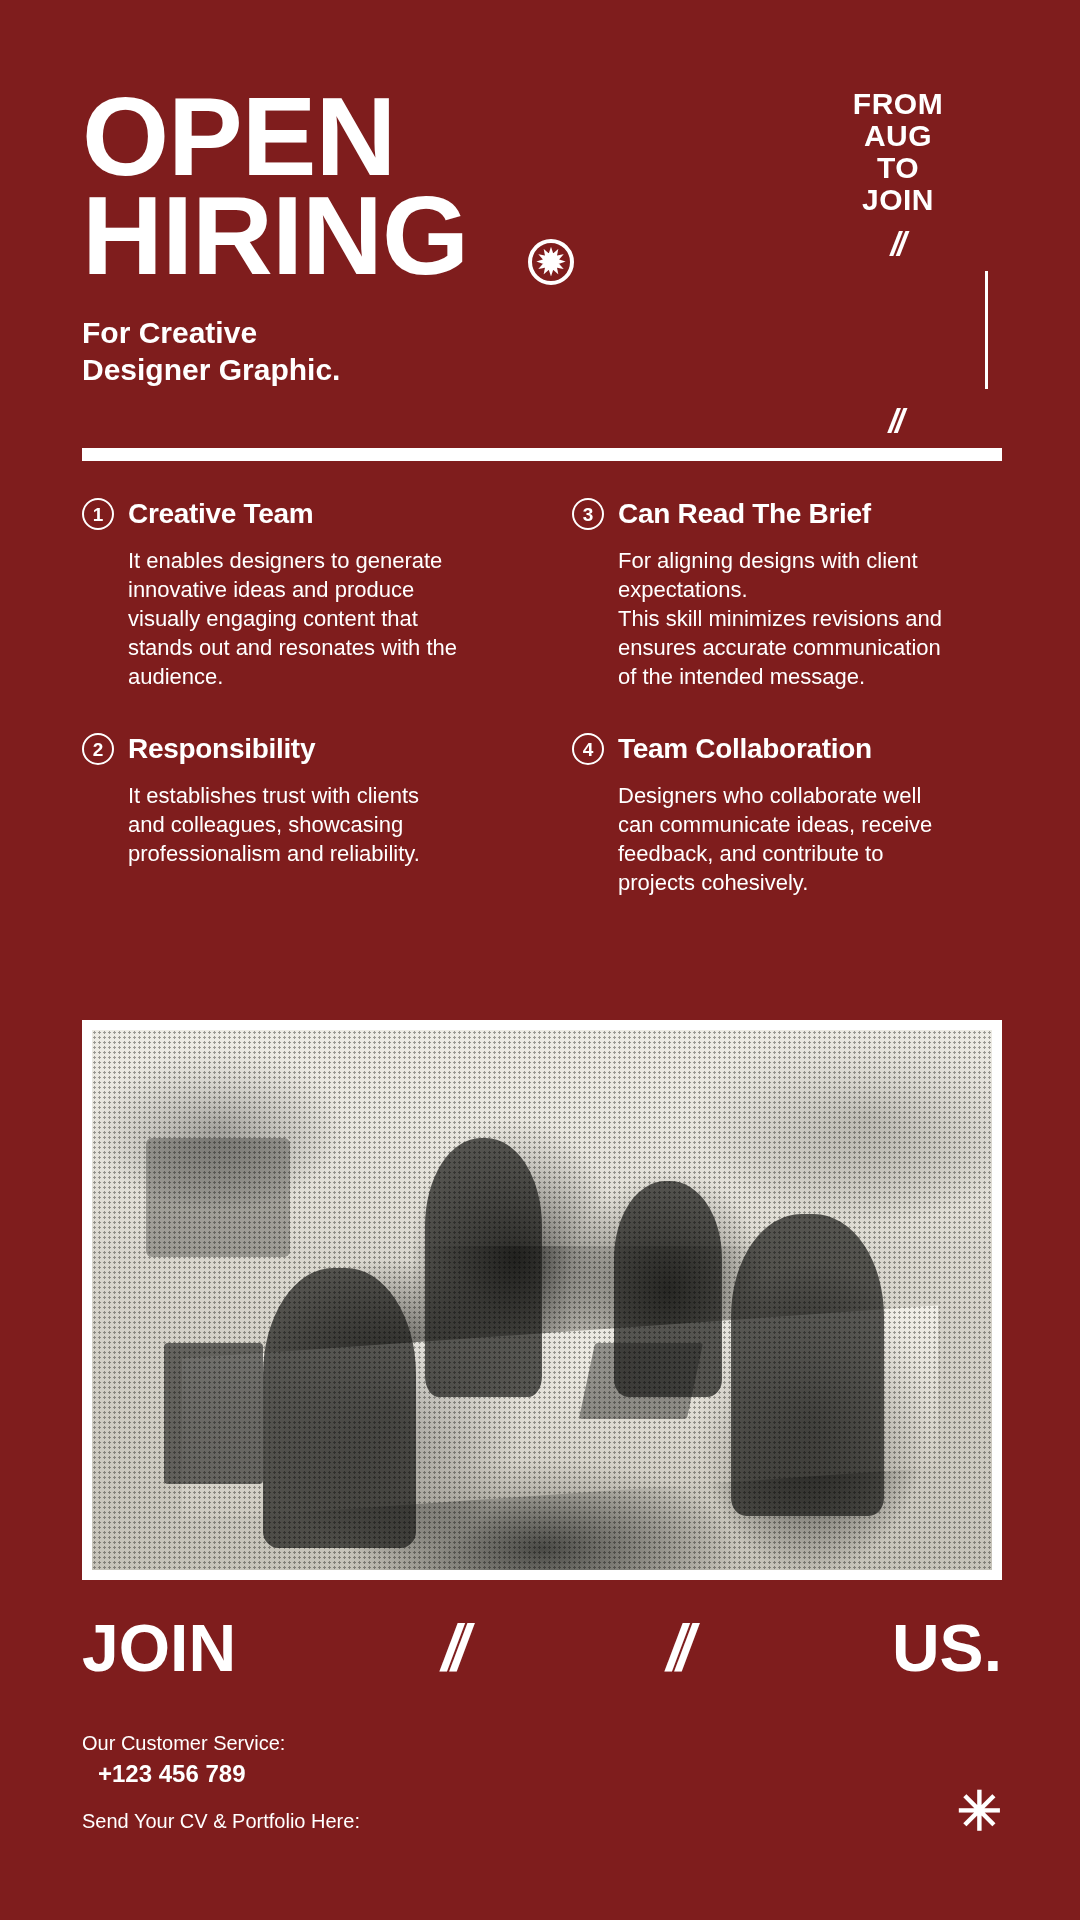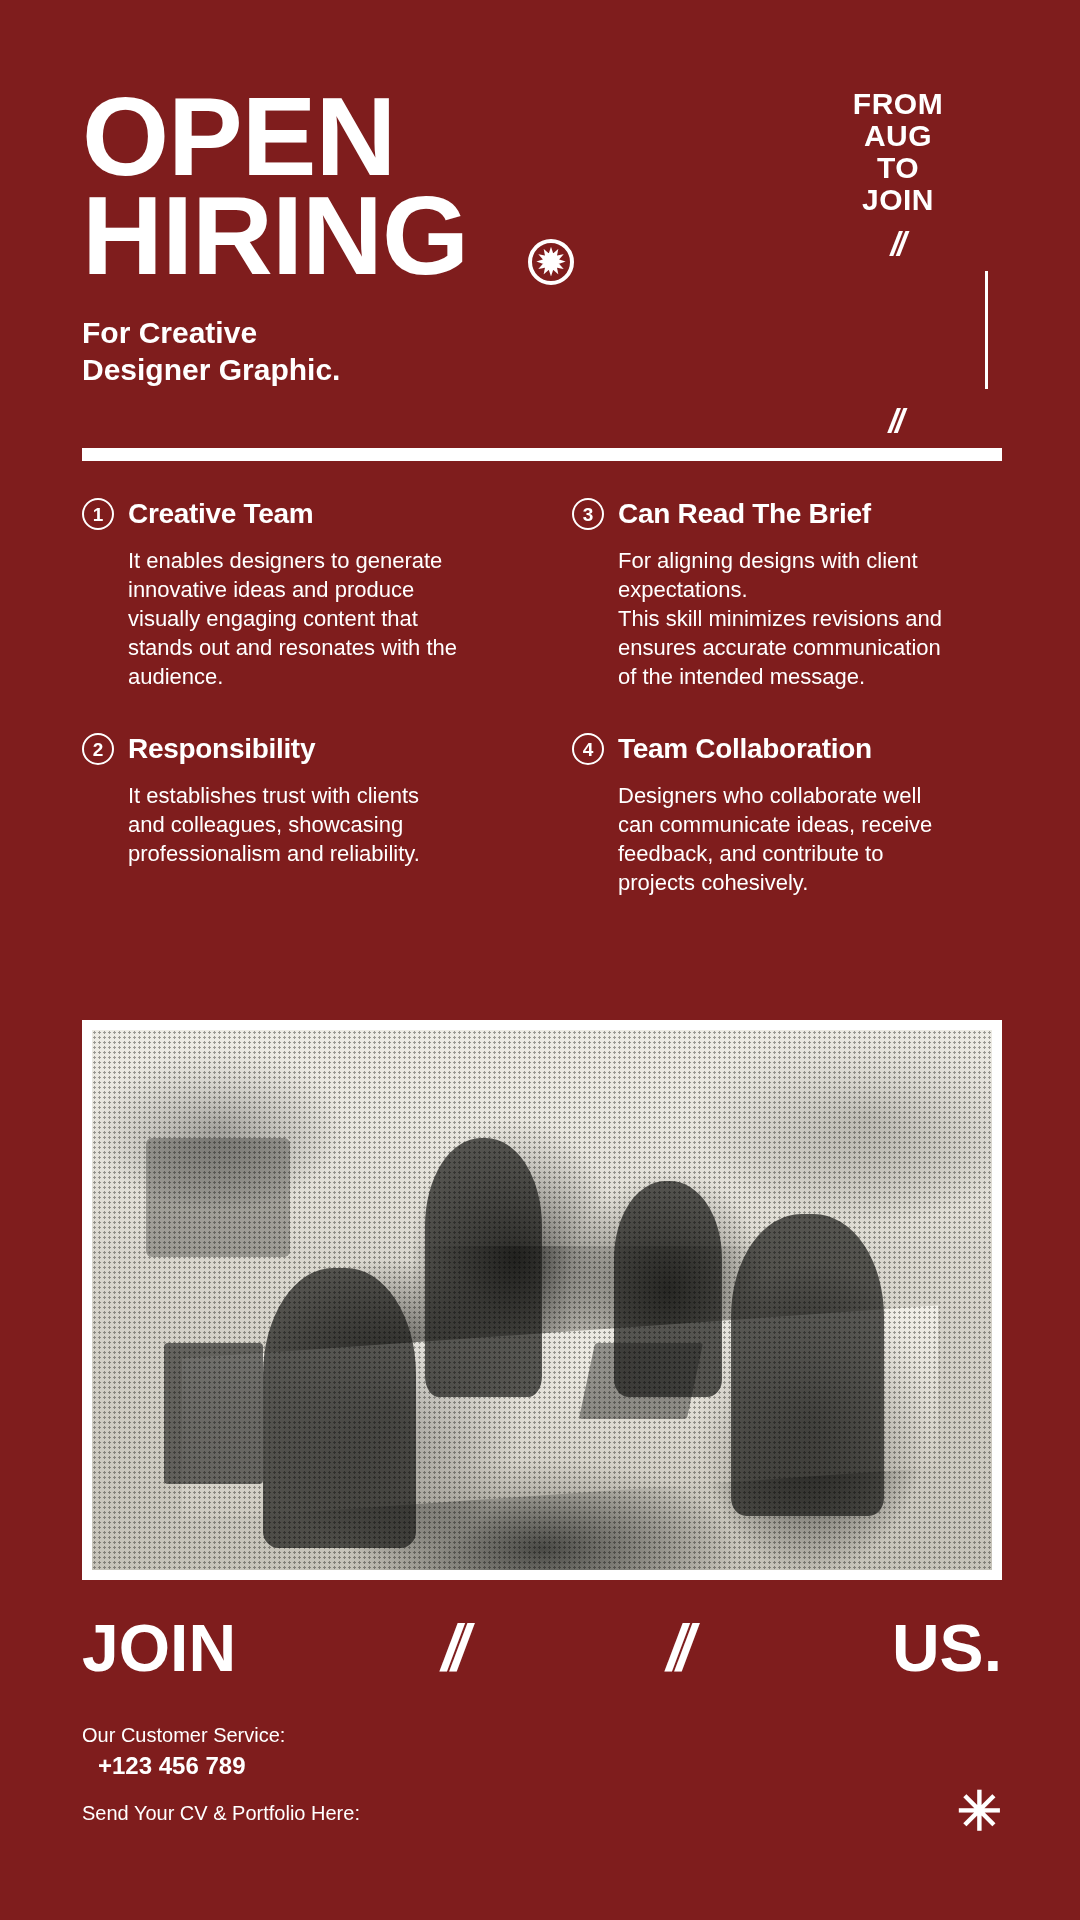--- a/index.html
+++ b/index.html
@@ -258,20 +258,21 @@
     position: absolute;
     left: 82px;
     top: 1720px;
     width: 700px;
   }
 
   .footer-label {
     font-size: 20px;
     line-height: 1.5;
     font-weight: normal;
+    margin-top: 8px;
   }
 
   .footer-value {
     font-size: 24px;
     font-weight: bold;
     line-height: 1.35;
     margin-bottom: 16px;
     margin-left: 16px;
   }
 

